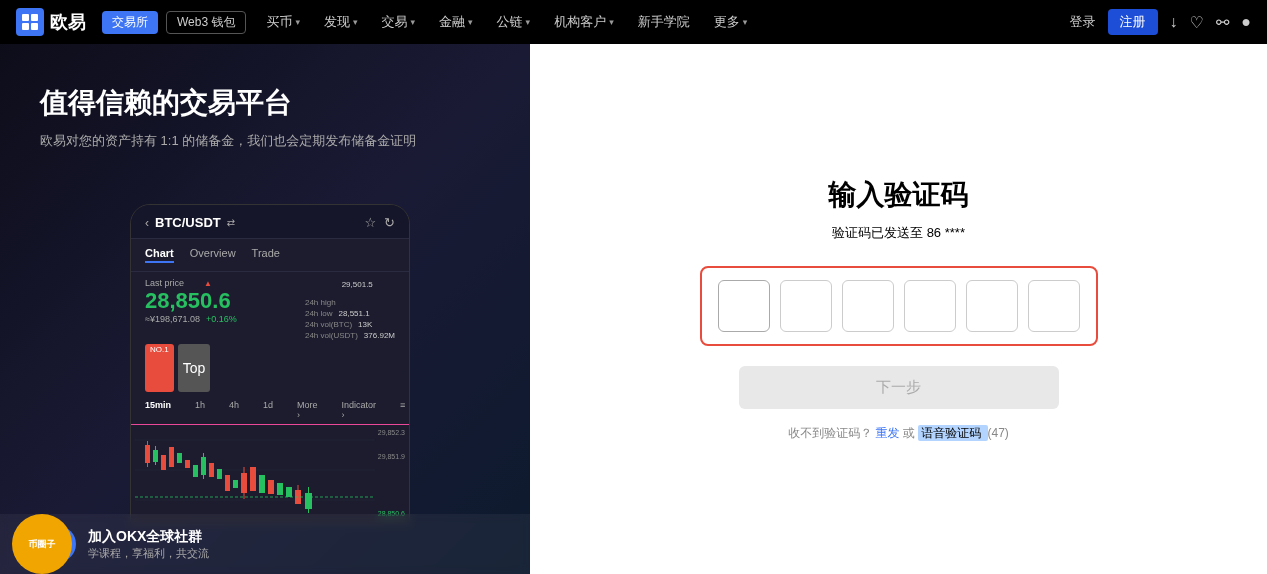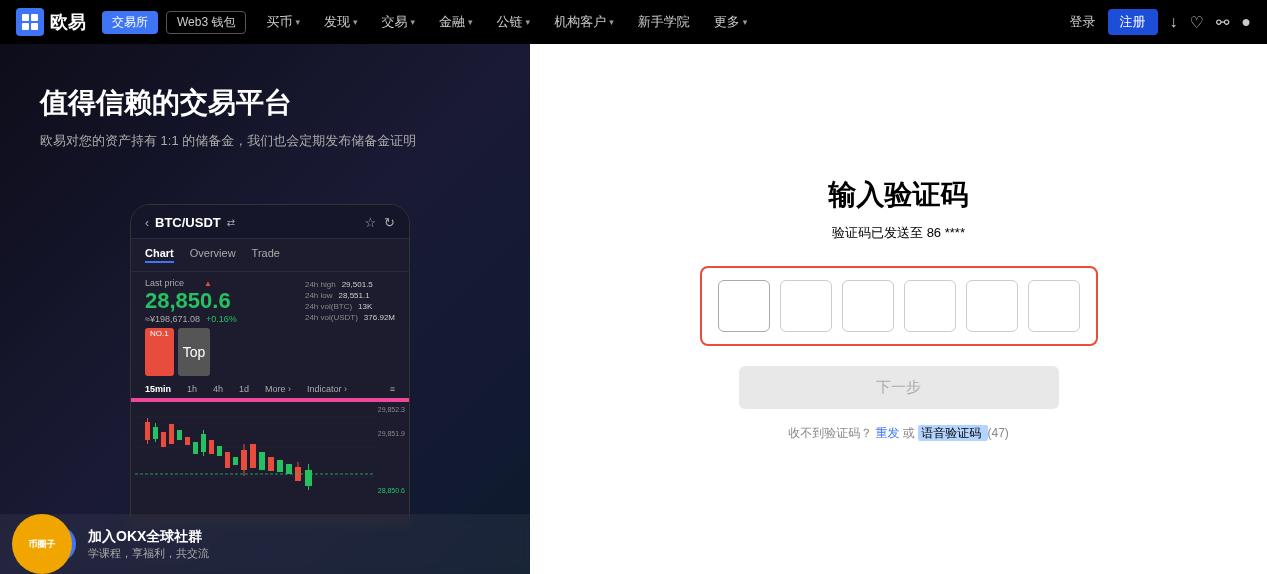--- a/index.html
+++ b/index.html
@@ -36,21 +36,21 @@
     .phone-tabs { display: flex; gap: 16px; padding: 8px 14px; border-bottom: 1px solid #2a2a40; }
     .phone-tab { font-size: 11px; color: #aaa; cursor: pointer; }
     .phone-tab-active { font-size: 11px; color: #fff; font-weight: 600; border-bottom: 2px solid #3d75f5; padding-bottom: 2px; }
     .phone-last-price-label { font-size: 9px; color: #aaa; display: flex; align-items: center; gap: 20px; }
     .phone-price { color: #26c060; font-size: 22px; font-weight: 700; line-height: 1.2; }
     .phone-price-sub { color: #aaa; font-size: 9px; }
     .phone-price-change { color: #26c060; font-size: 9px; }
     .phone-badges { display: flex; gap: 4px; padding: 4px 14px; }
     .phone-badge-red { background: #e74c3c; color: #fff; font-size: 8px; padding: 1px 5px; border-radius: 3px; }
     .phone-badge-gray { background: #555; color: #fff; font-size: 14px; padding: 16px 5px; border-radius: 3px; }
-    .phone-timeframes { display: flex; gap: 16px; padding: 4px 14px; align-items: flex-end; border-bottom: 4px solid #ec4899; }
+    .phone-timeframes { display: flex; gap: 24px; padding: 4px 14px; align-items: flex-start; border-bottom: 1px solid #ec4899; }
     .phone-tf { font-size: 9px; color: #aaa; }
     .phone-tf-active { font-size: 9px; color: #fff; font-weight: 600; }
     .phone-chart-area { height: 100px; position: relative; overflow: hidden; padding: 4px 6px 0; }
 
     
     .community-bar { position: absolute; bottom: 0; left: 0; right: 0; background: rgba(255,255,255,0.05); backdrop-filter: blur(4px); padding: 12px 40px; display: flex; align-items: center; gap: 12px; }
     .community-icon { width: 36px; height: 36px; background: #3d75f5; border-radius: 50%; display: flex; align-items: center; justify-content: center; color: #fff; font-size: 16px; }
     .community-text { }
     .community-title { color: #fff; font-size: 14px; font-weight: 600; }
     .community-sub { color: #aaa; font-size: 11px; }
@@ -164,21 +164,21 @@
             <span style="color:#e74c3c;font-size:8px;">▲</span>
           </div>
           <div class="phone-price">28,850.6</div>
           <div style="display:flex; gap:6px; align-items:center;">
             <span class="phone-price-sub">≈¥198,671.08</span>
             <span class="phone-price-change">+0.16%</span>
           </div>
         </div>
         <div style="font-size:8px; color:#888; display:flex; flex-direction:column; gap:2px; padding-top:2px;">
           <div style="display:flex;gap:6px;">
-              <span style="color:#888;">24h high</span>
+              <span style="color:#888;margin-top:18px;">24h high</span>
               <span style="color:#ccc;text-align:center;">29,501.5</span>
             </div>
           <div style="display:flex;gap:6px;">
               <span style="color:#888;">24h low</span>
               <span style="color:#ccc;">28,551.1</span>
             </div>
           <div style="display:flex;gap:6px;">
               <span style="color:#888;">24h vol(BTC)</span>
               <span style="color:#ccc;">13K</span>
             </div>

